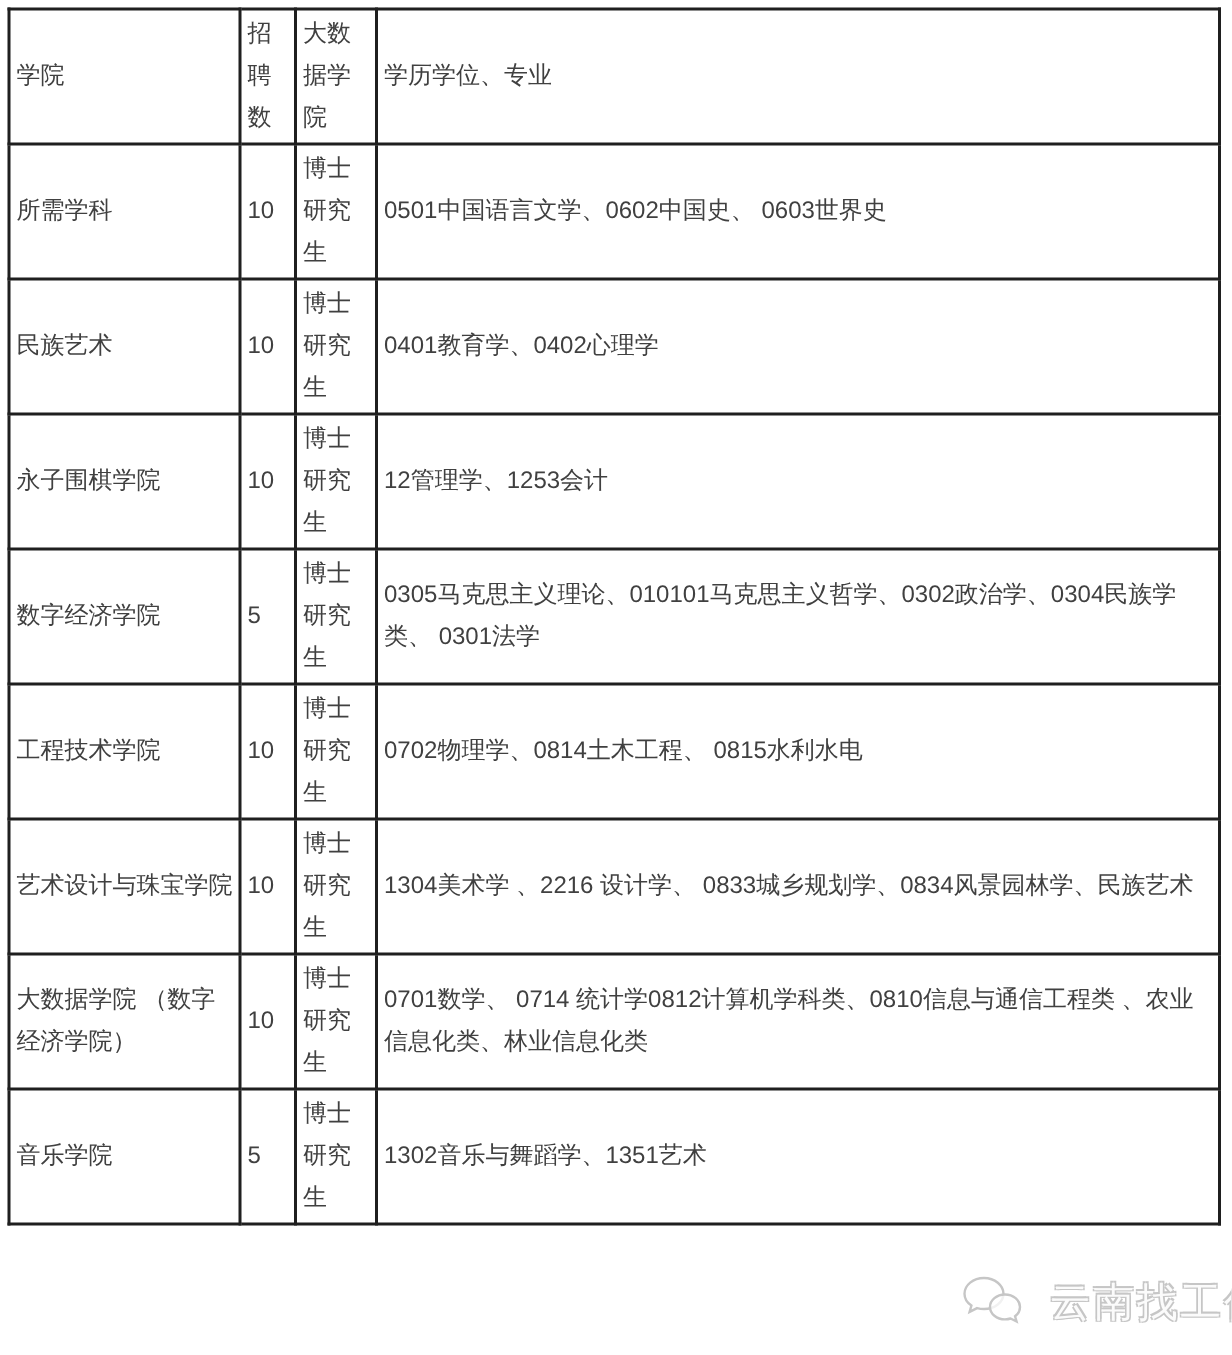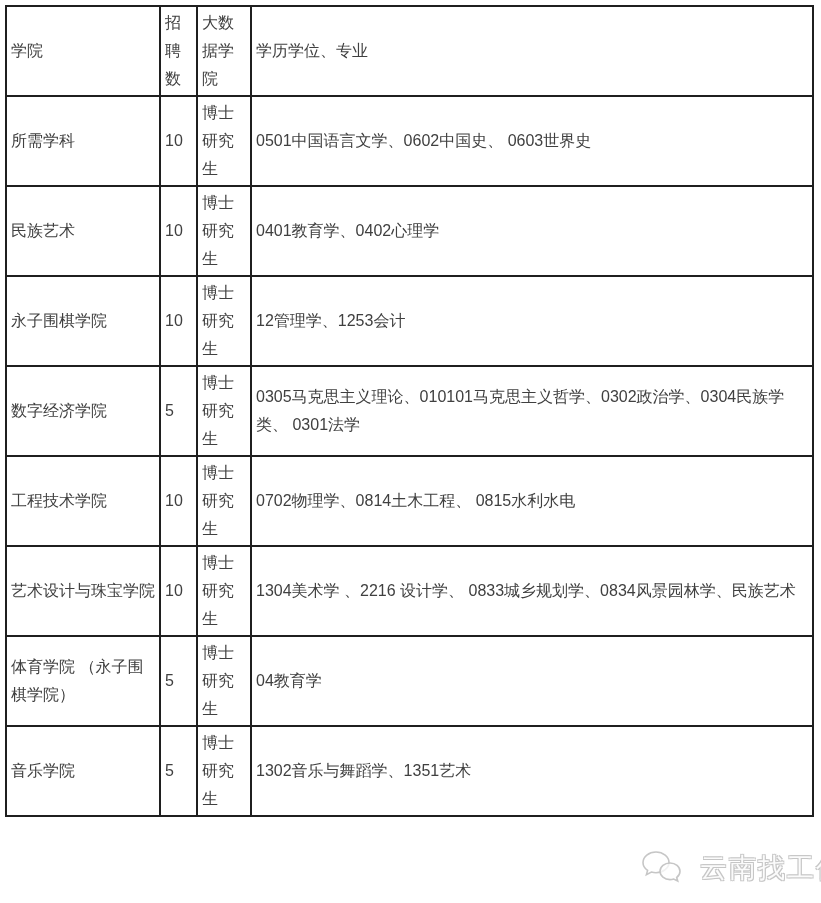--- a/index.html
+++ b/index.html
@@ -84,24 +84,24 @@
       <td>博士研究生</td>
       <td>0702物理学、0814土木工程、 0815水利水电</td>
     </tr>
     <tr class="data-row">
       <td>艺术设计与珠宝学院</td>
       <td>10</td>
       <td>博士研究生</td>
       <td>1304美术学 、2216 设计学、 0833城乡规划学、0834风景园林学、民族艺术</td>
     </tr>
     <tr class="data-row">
-      <td>体育学院 （永子围棋学院）</td>
-      <td>5</td>
+      <td>大数据学院 （数字经济学院）</td>
+      <td>10</td>
       <td>博士研究生</td>
-      <td>04教育学</td>
+      <td>0701数学、 0714 统计学0812计算机学科类、0810信息与通信工程类 、农业信息化类、林业信息化类</td>
     </tr>
     <tr class="data-row">
       <td>音乐学院</td>
       <td>5</td>
       <td>博士研究生</td>
       <td>1302音乐与舞蹈学、1351艺术</td>
     </tr>
 
   </tbody>
 </table>

